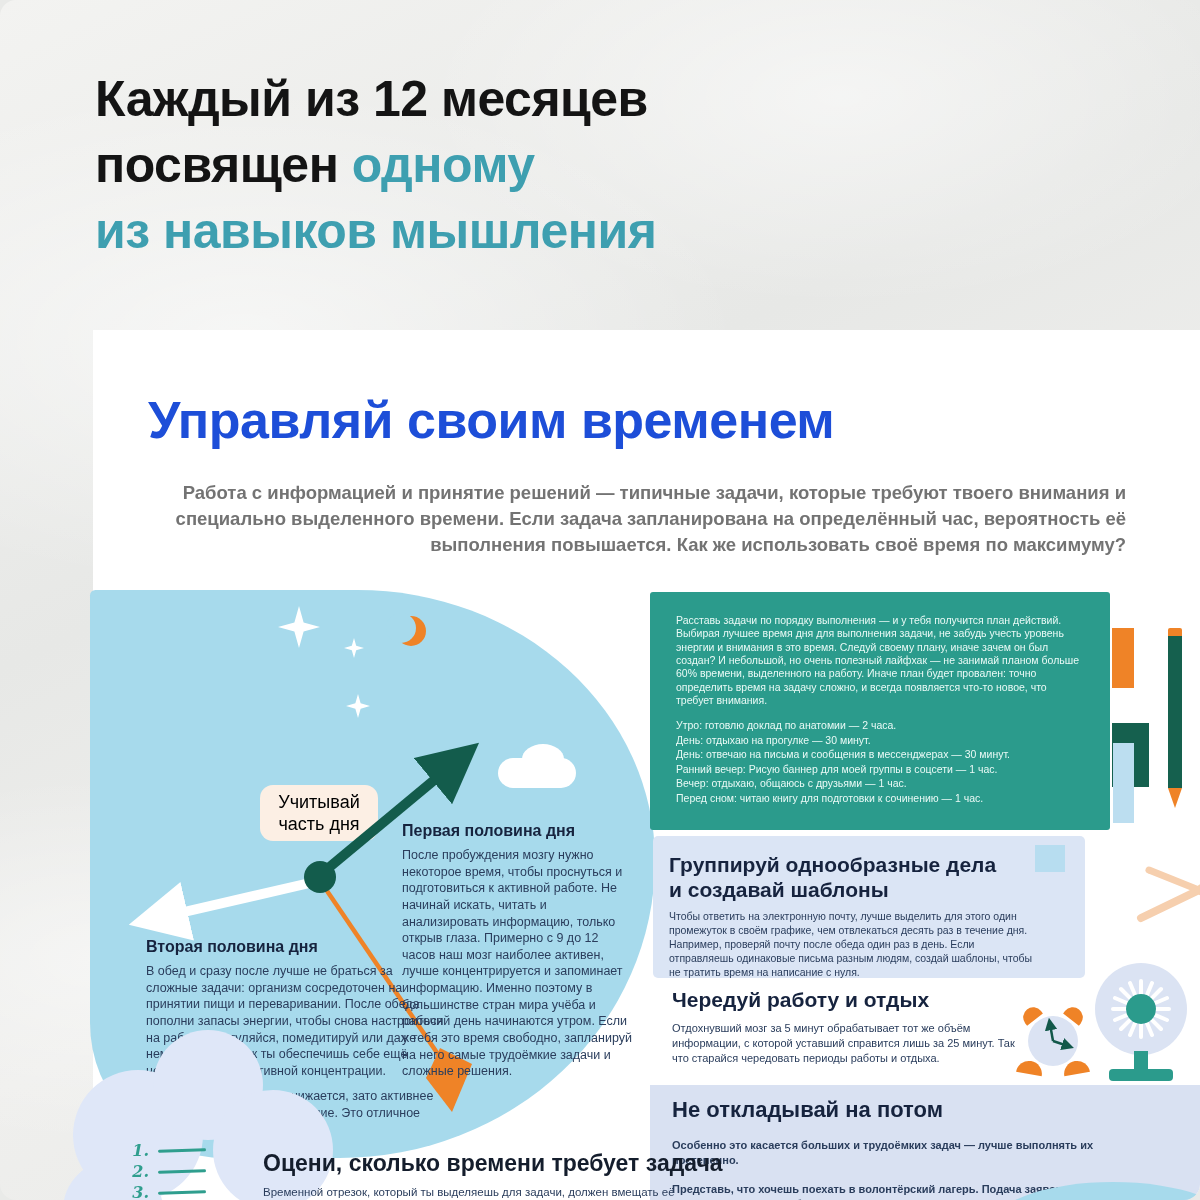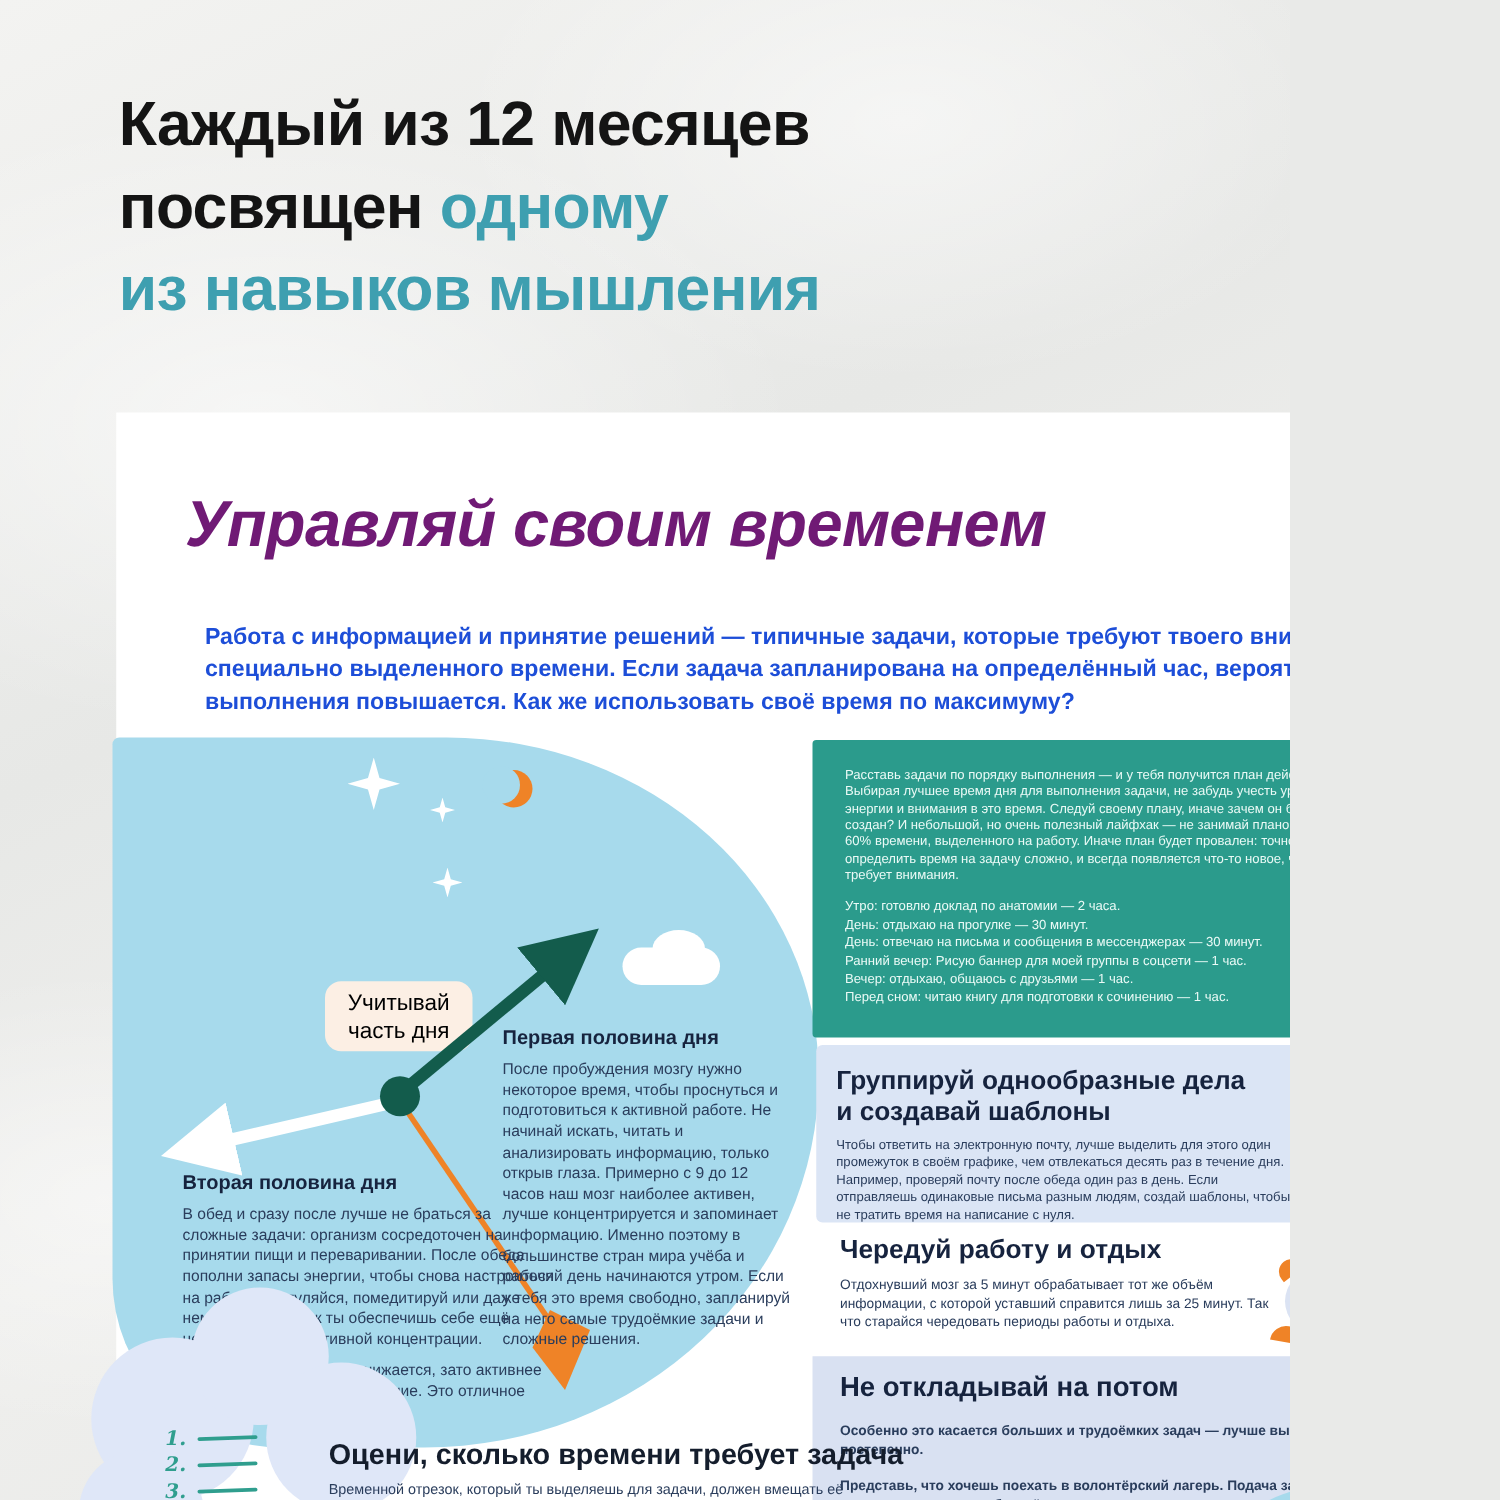--- a/index.html
+++ b/index.html
@@ -1,36 +1,36 @@
 <!DOCTYPE html>
 <html><head>
 <meta charset="utf-8">
 <style>
   html,body{margin:0;padding:0;background:#e9eae8;}
   *{box-sizing:border-box;}
-  .stage{position:relative;width:1032px;height:1200px;overflow:hidden;
+  .stage{position:relative;width:1200px;height:1200px;overflow:hidden;
          font-family:"Liberation Sans", sans-serif;
-         background:linear-gradient(155deg,#f3f3f1 0%,#e7e8e6 38%,#efefed 62%,#e6e7e5 100%);}
+         background:linear-gradient(155deg,#f3f3f1 0%,#e7e8e6 38%,#efefed 62%,#e6e7e5 100%);border-radius:16px;}
   .stage::before{content:"";position:absolute;inset:0;
          background:
            radial-gradient(60% 30% at 20% 28%, rgba(255,255,255,.55), rgba(255,255,255,0) 70%),
            radial-gradient(50% 25% at 70% 8%, rgba(255,255,255,.5), rgba(255,255,255,0) 70%),
            radial-gradient(40% 22% at 8% 80%, rgba(255,255,255,.45), rgba(255,255,255,0) 70%);}
 
   
   .top-heading{position:absolute;left:95px;top:66px;font-size:50px;line-height:66px;
                font-weight:bold;color:#141414;letter-spacing:-0.5px;}
   .accent{color:#3e9fb0;}
 
   
   .poster{position:absolute;left:93px;top:330px;width:1107px;height:870px;background:#ffffff;}
   .poster-title{position:absolute;left:55px;top:60px;margin:0;font-size:52px;font-weight:bold;
-                color:#701a75;letter-spacing:-0.5px;font-style:italic;}
-  .poster-intro{position:absolute;left:55px;top:150px;width:978px;margin:16px;font-size:18.5px;
-                font-weight:bold;color:#1d4ed8;line-height:1.4;}
+                color:#1d4ed8;letter-spacing:-0.5px;}
+  .poster-intro{position:absolute;left:55px;top:150px;width:978px;margin:0;font-size:18.5px;
+                font-weight:bold;color:#737373;line-height:1.4;text-align:right;}
 
   
   .day-circle{position:absolute;left:-3px;top:260px;width:565px;height:568px;background:#a7daec;
               border-radius:6px 330px 350px 150px / 6px 300px 330px 150px;}
   .blk-title{margin:0 0 7px 0;font-size:16px;font-weight:bold;color:#16233e;}
   .blk-body{margin:0;font-size:12.5px;line-height:1.33;color:#2a3d5c;}
   .night{position:absolute;left:56px;top:30px;width:242px;}
   .first-half{position:absolute;left:312px;top:232px;width:232px;}
   .second-half{position:absolute;left:56px;top:348px;width:300px;}
   .gap8{height:9px;}

